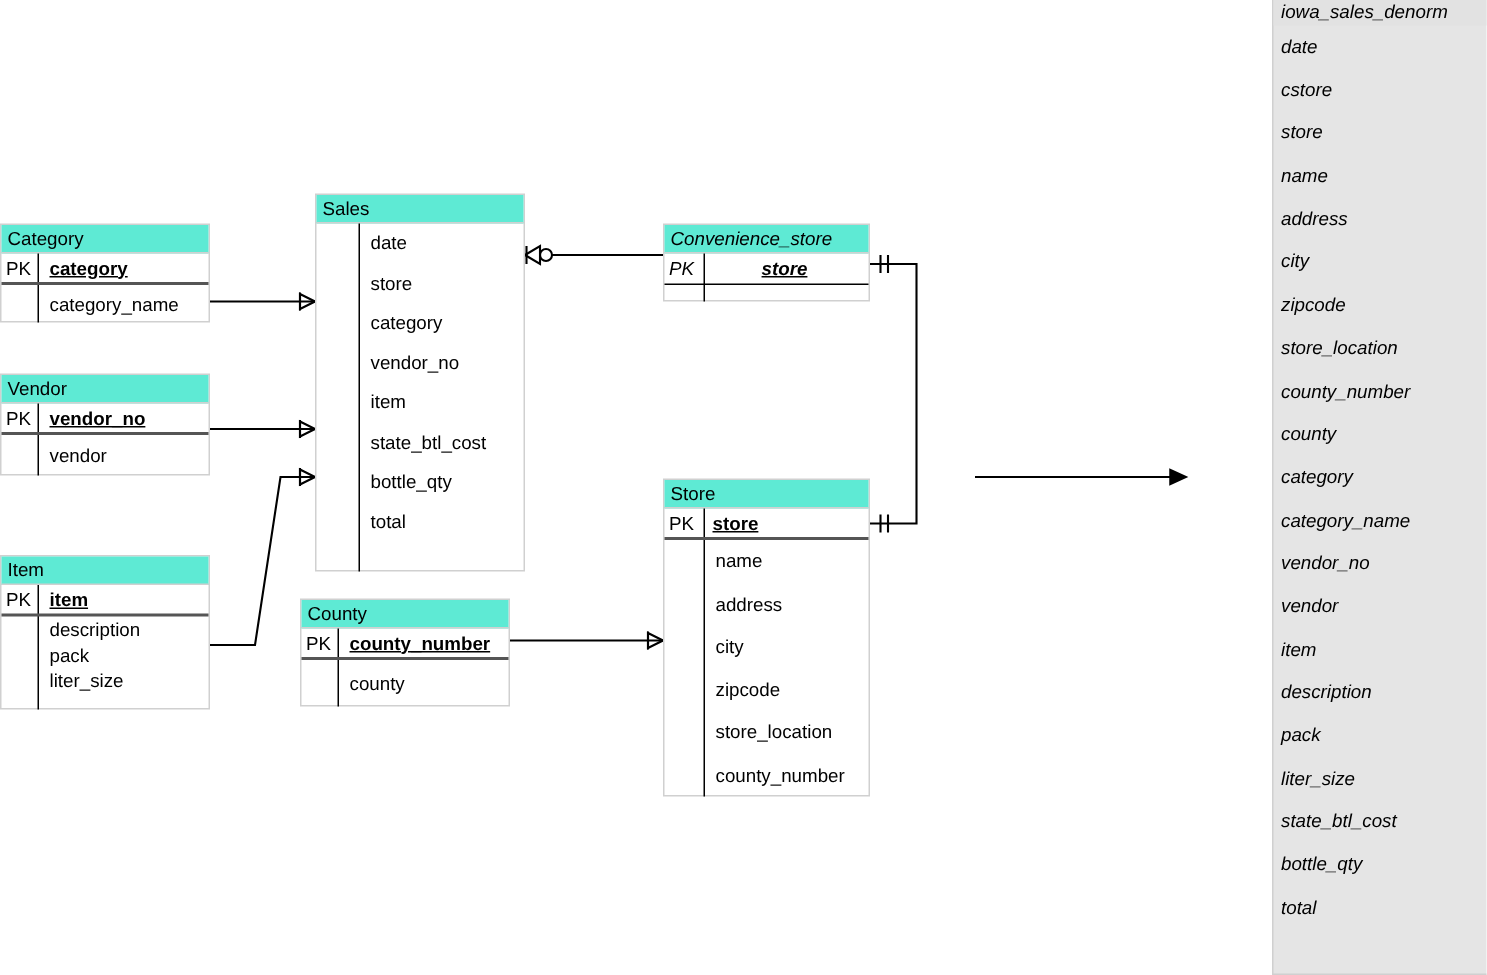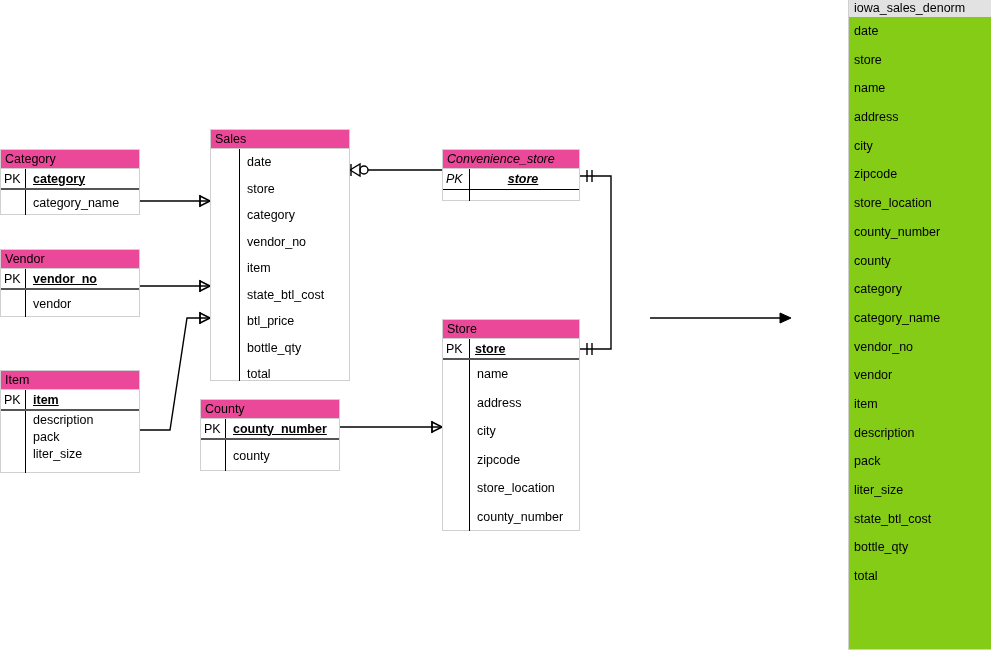--- a/index.html
+++ b/index.html
@@ -25,21 +25,21 @@
   }
 
   
   .entity {
     position: absolute;
     box-sizing: border-box;
     background: #ffffff;
     border: 1px solid #d0d0d0;
   }
   .entity .ent-header {
-    background: #ec4899;
+    background: #5eead4;
     border-bottom: 1px solid #d0d0d0;
     height: 18px;
     line-height: 18px;
     padding-left: 4px;
     font-size: 12.5px;
     color: #000;
     white-space: nowrap;
     overflow: hidden;
   }
   .entity .ent-body {
@@ -93,24 +93,25 @@
     padding-left: 8px;
     font-size: 12.5px;
     white-space: nowrap;
   }
   .entity.no-pk .ent-body { padding-top: 0; }
 
   
   #denorm {
     position: absolute;
     box-sizing: border-box;
-    background: #84cc16;
+    background: #e5e5e5;
     border: 1px solid #d0d0d0;
     border-top: none;
     border-right: none;
+    font-style: italic;
   }
   #denorm .dn-header {
     background: #e2e2e2;
     height: 17px;
     line-height: 17px;
     padding-left: 5px;
     font-size: 12.5px;
     white-space: nowrap;
   }
   #denorm .dn-row {
@@ -261,24 +262,20 @@
       <div class="attr-row" style="height:26.5px;">
         <span class="attr-gutter" style="flex:0 0 28px;width:28px;"></span>
         <span class="attr-name">item</span>
       </div>
       <div class="attr-row" style="height:26.5px;">
         <span class="attr-gutter" style="flex:0 0 28px;width:28px;"></span>
         <span class="attr-name">state_btl_cost</span>
       </div>
       <div class="attr-row" style="height:26.5px;">
         <span class="attr-gutter" style="flex:0 0 28px;width:28px;"></span>
-        <span class="attr-name">btl_price</span>
-      </div>
-      <div class="attr-row" style="height:26.5px;">
-        <span class="attr-gutter" style="flex:0 0 28px;width:28px;"></span>
         <span class="attr-name">bottle_qty</span>
       </div>
       <div class="attr-row" style="height:26.5px;">
         <span class="attr-gutter" style="flex:0 0 28px;width:28px;"></span>
         <span class="attr-name">total</span>
       </div>
     </div>
   </div>
 
   <div class="entity" style="left:200px; top:399px; width:140px; height:72px;">
@@ -342,20 +339,21 @@
         <span class="attr-gutter" style="flex:0 0 26px;width:26px;"></span>
         <span class="attr-name">county_number</span>
       </div>
     </div>
   </div>
 
   <div id="denorm" style="left:848px; top:0px; width:143px; height:650px;">
     <div class="dn-header">iowa_sales_denorm</div>
     <div>
       <div class="dn-row">date</div>
+      <div class="dn-row">cstore</div>
       <div class="dn-row">store</div>
       <div class="dn-row">name</div>
       <div class="dn-row">address</div>
       <div class="dn-row">city</div>
       <div class="dn-row">zipcode</div>
       <div class="dn-row">store_location</div>
       <div class="dn-row">county_number</div>
       <div class="dn-row">county</div>
       <div class="dn-row">category</div>
       <div class="dn-row">category_name</div>

